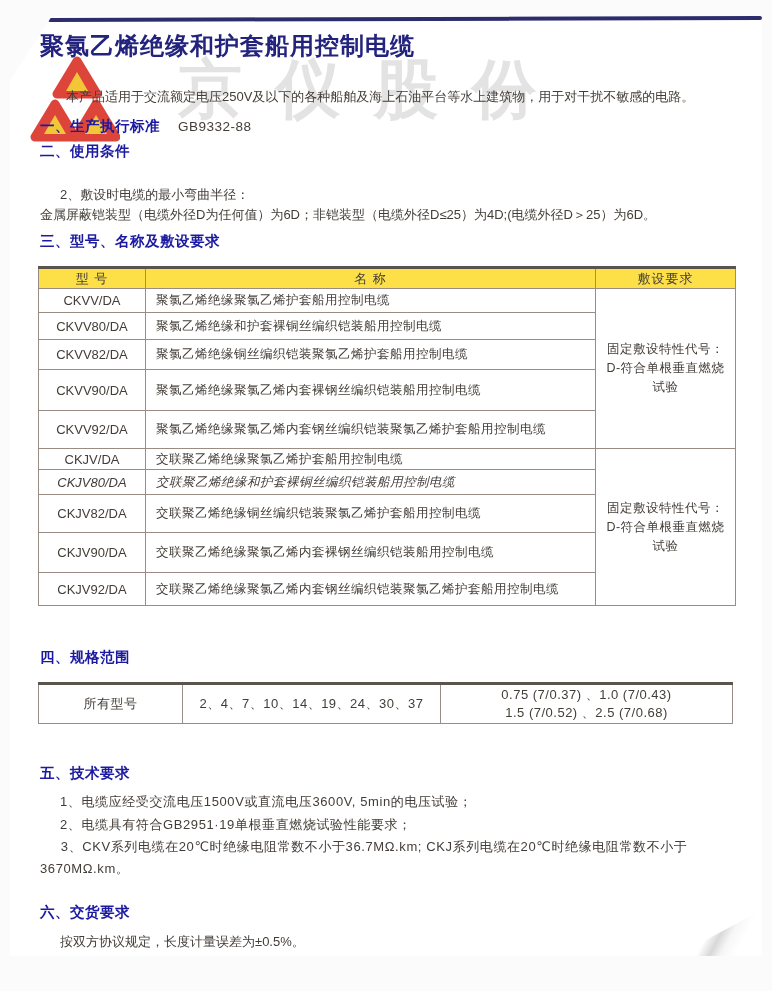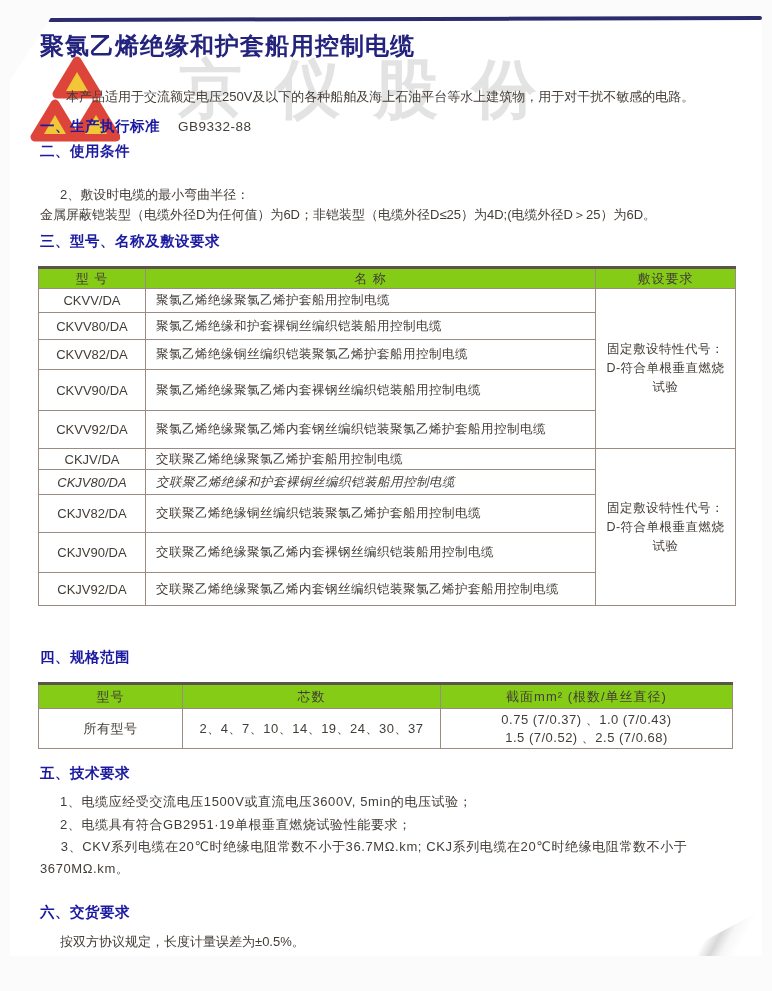--- a/index.html
+++ b/index.html
@@ -38,21 +38,21 @@
   }
 
   .sec-heading { position:absolute; z-index:2; font-size:14.5px; font-weight:bold; color:#1b1aa0; letter-spacing:0.5px; }
   .sec-value { font-weight:normal; color:#433d37; font-size:13.5px; margin-left:18px; letter-spacing:0.5px; }
 
   .body-line { position:absolute; z-index:2; font-size:13px; color:#433d37; white-space:nowrap; }
 
   table { border-collapse:collapse; table-layout:fixed; z-index:2; position:absolute; background:#fff; }
   th, td { border:1px solid #9b8c83; color:#433d37; }
   table { border-top:3px solid #5a544d; }
-  th { background:#84cc16; font-weight:normal; font-size:13px; letter-spacing:1px; }
+  th { background:#fde047; font-weight:normal; font-size:13px; letter-spacing:1px; }
   .model-table { left:28px; top:250px; width:697px; }
   .model-table th { height:21px; }
   td.model-cell { text-align:center; font-size:13px; }
   td.name-cell { padding-left:10px; font-size:12.5px; letter-spacing:0.5px; }
   td.req-cell { text-align:center; font-size:12.5px; line-height:19px; letter-spacing:0.5px; }
   .spec-table { left:28px; top:666px; width:694px; }
   .spec-table th { height:25px; }
   .spec-table td { text-align:center; font-size:13px; height:40px; line-height:18px; letter-spacing:0.5px; }
 
   .tech-para {
@@ -163,25 +163,20 @@
 
   <div class="sec-heading" style="left:30px; top:632px;">四、规格范围</div>
 
   <table class="spec-table">
     <colgroup>
         <col style="width:144px">
         <col style="width:258px">
         <col style="width:292px">
       </colgroup>
     <tbody>
-        <tr>
-      <th>型号</th>
-      <th>芯数</th>
-      <th>截面mm² (根数/单丝直径)</th>
-    </tr>
     <tr>
       <td>所有型号</td>
       <td>2、4、7、10、14、19、24、30、37</td>
       <td>
         <span style="display:block">0.75 (7/0.37) 、1.0 (7/0.43)</span>
         <span style="display:block">1.5 (7/0.52) 、2.5 (7/0.68)</span>
       </td>
     </tr>
   </tbody>
     </table>

